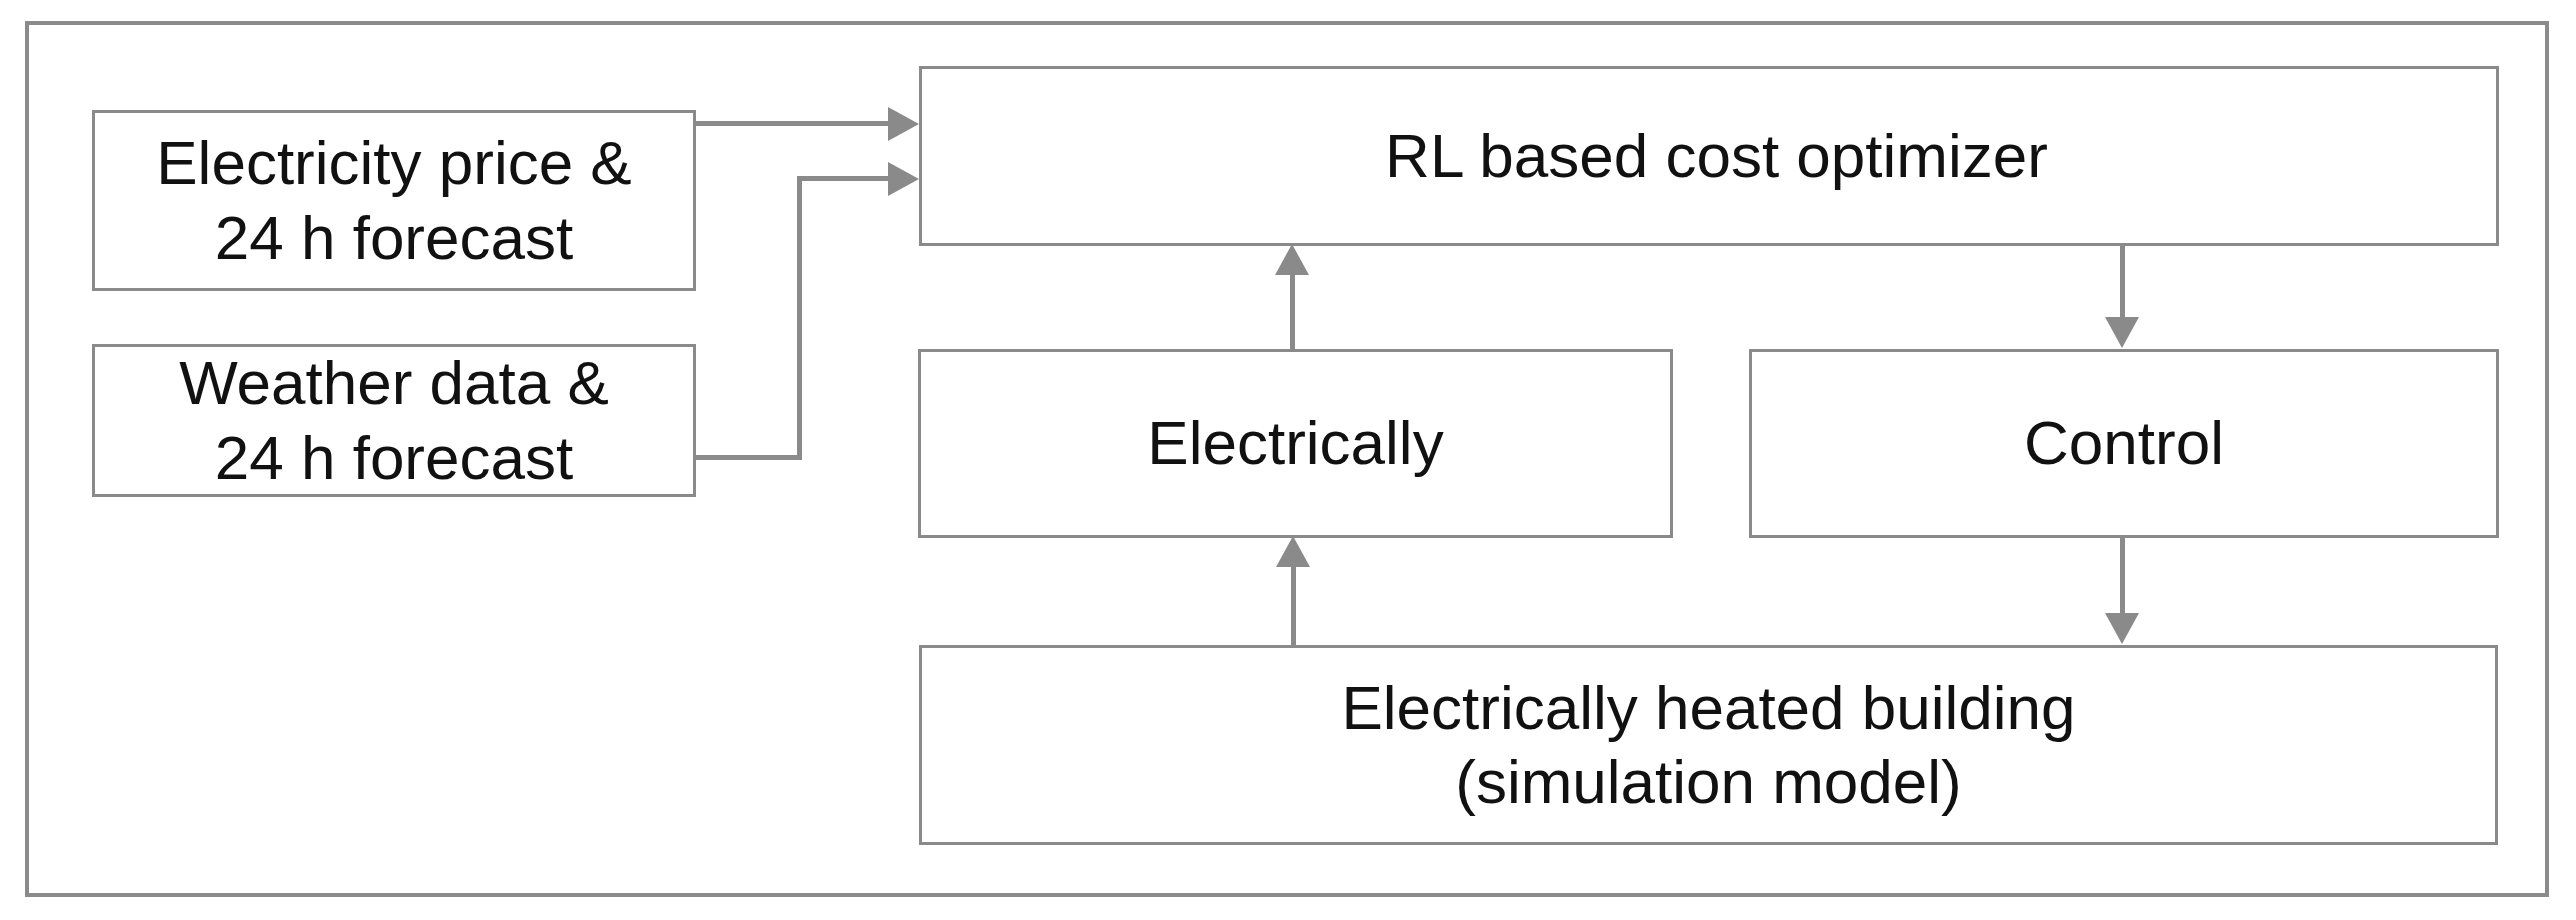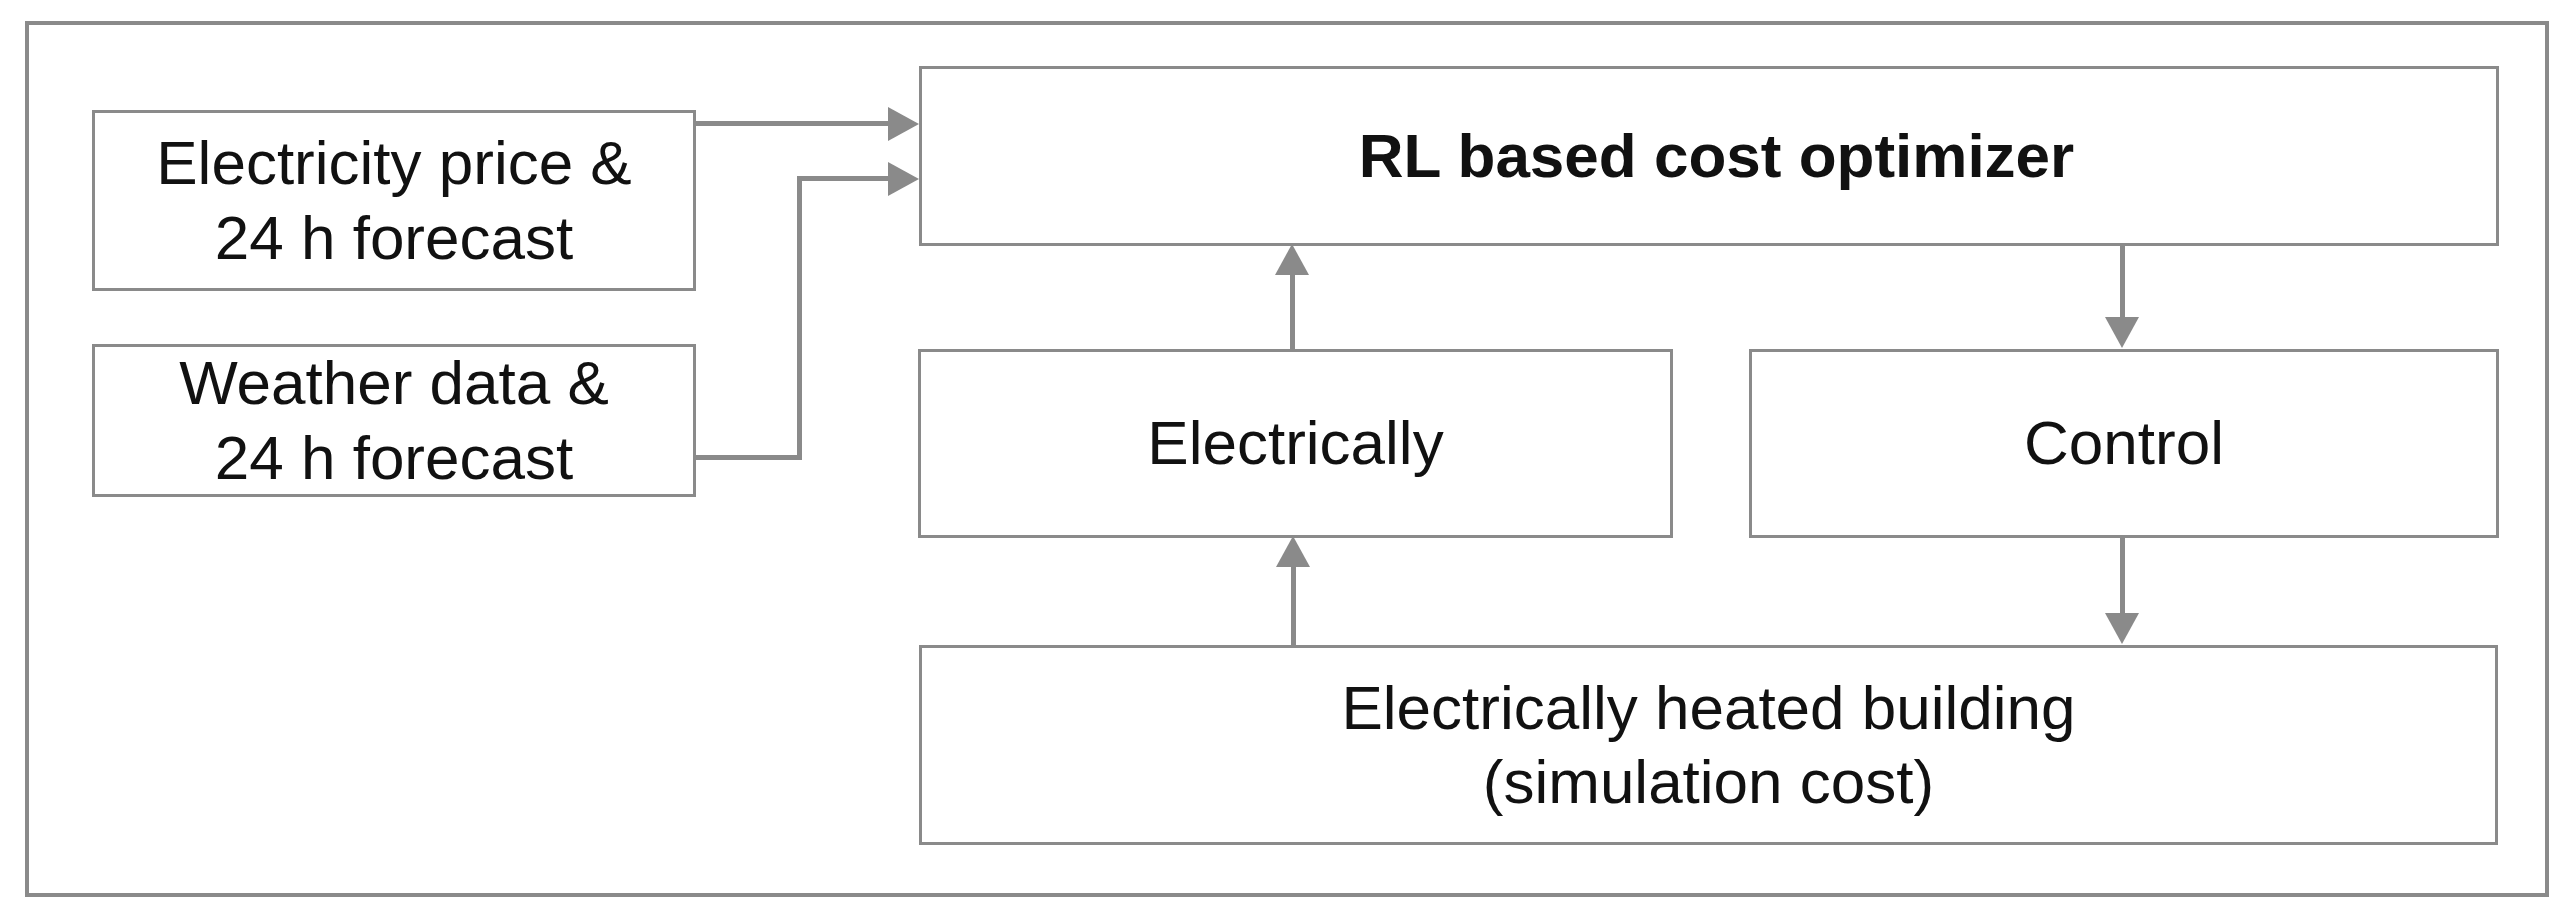--- a/index.html
+++ b/index.html
@@ -33,21 +33,21 @@
     justify-content:center;
     text-align:center;
     box-sizing:border-box;
   }
   .node .label{
     font-size:62px;
     line-height:1.2;
     white-space:pre-line;
     color:var(--text);
   }
-  .node .label.bold{font-weight:bold;margin-left:15px;}
+  .node .label.bold{font-weight:normal;margin-left:15px;}
   .n-electricity{left:92px; top:62px;  width:604px;  height:181px;margin-top:48px;}
   .n-weather    {left:92px; top:344px; width:604px;  height:153px;}
   .n-optimizer  {left:919px;top:66px;  width:1580px; height:180px;}
   .n-measure    {left:918px;top:349px; width:755px;  height:189px;}
   .n-control    {left:1749px;top:349px; width:750px;  height:189px;align-items:center;}
   .n-building   {left:919px;top:645px; width:1579px; height:200px;}
 
   .seg{position:absolute;background:var(--line);}
   
   .e1-h {left:696px;  top:121px; width:192px; height:4.9px;}
@@ -111,21 +111,21 @@
   <div class="node n-measure">
     <span class="label">Electrically</span>
   </div>
 
   <div class="node n-control">
     <span class="label">Control</span>
   </div>
 
   <div class="node n-building">
     <span class="label">Electrically heated building
-(simulation cost)</span>
+(simulation model)</span>
   </div>
 
   <div class="seg e1-h"></div>
   <div class="arrow right a1"></div>
 
   <div class="seg e2-h1"></div>
   <div class="seg e2-v"></div>
   <div class="seg e2-h2"></div>
   <div class="arrow right a2"></div>
 

